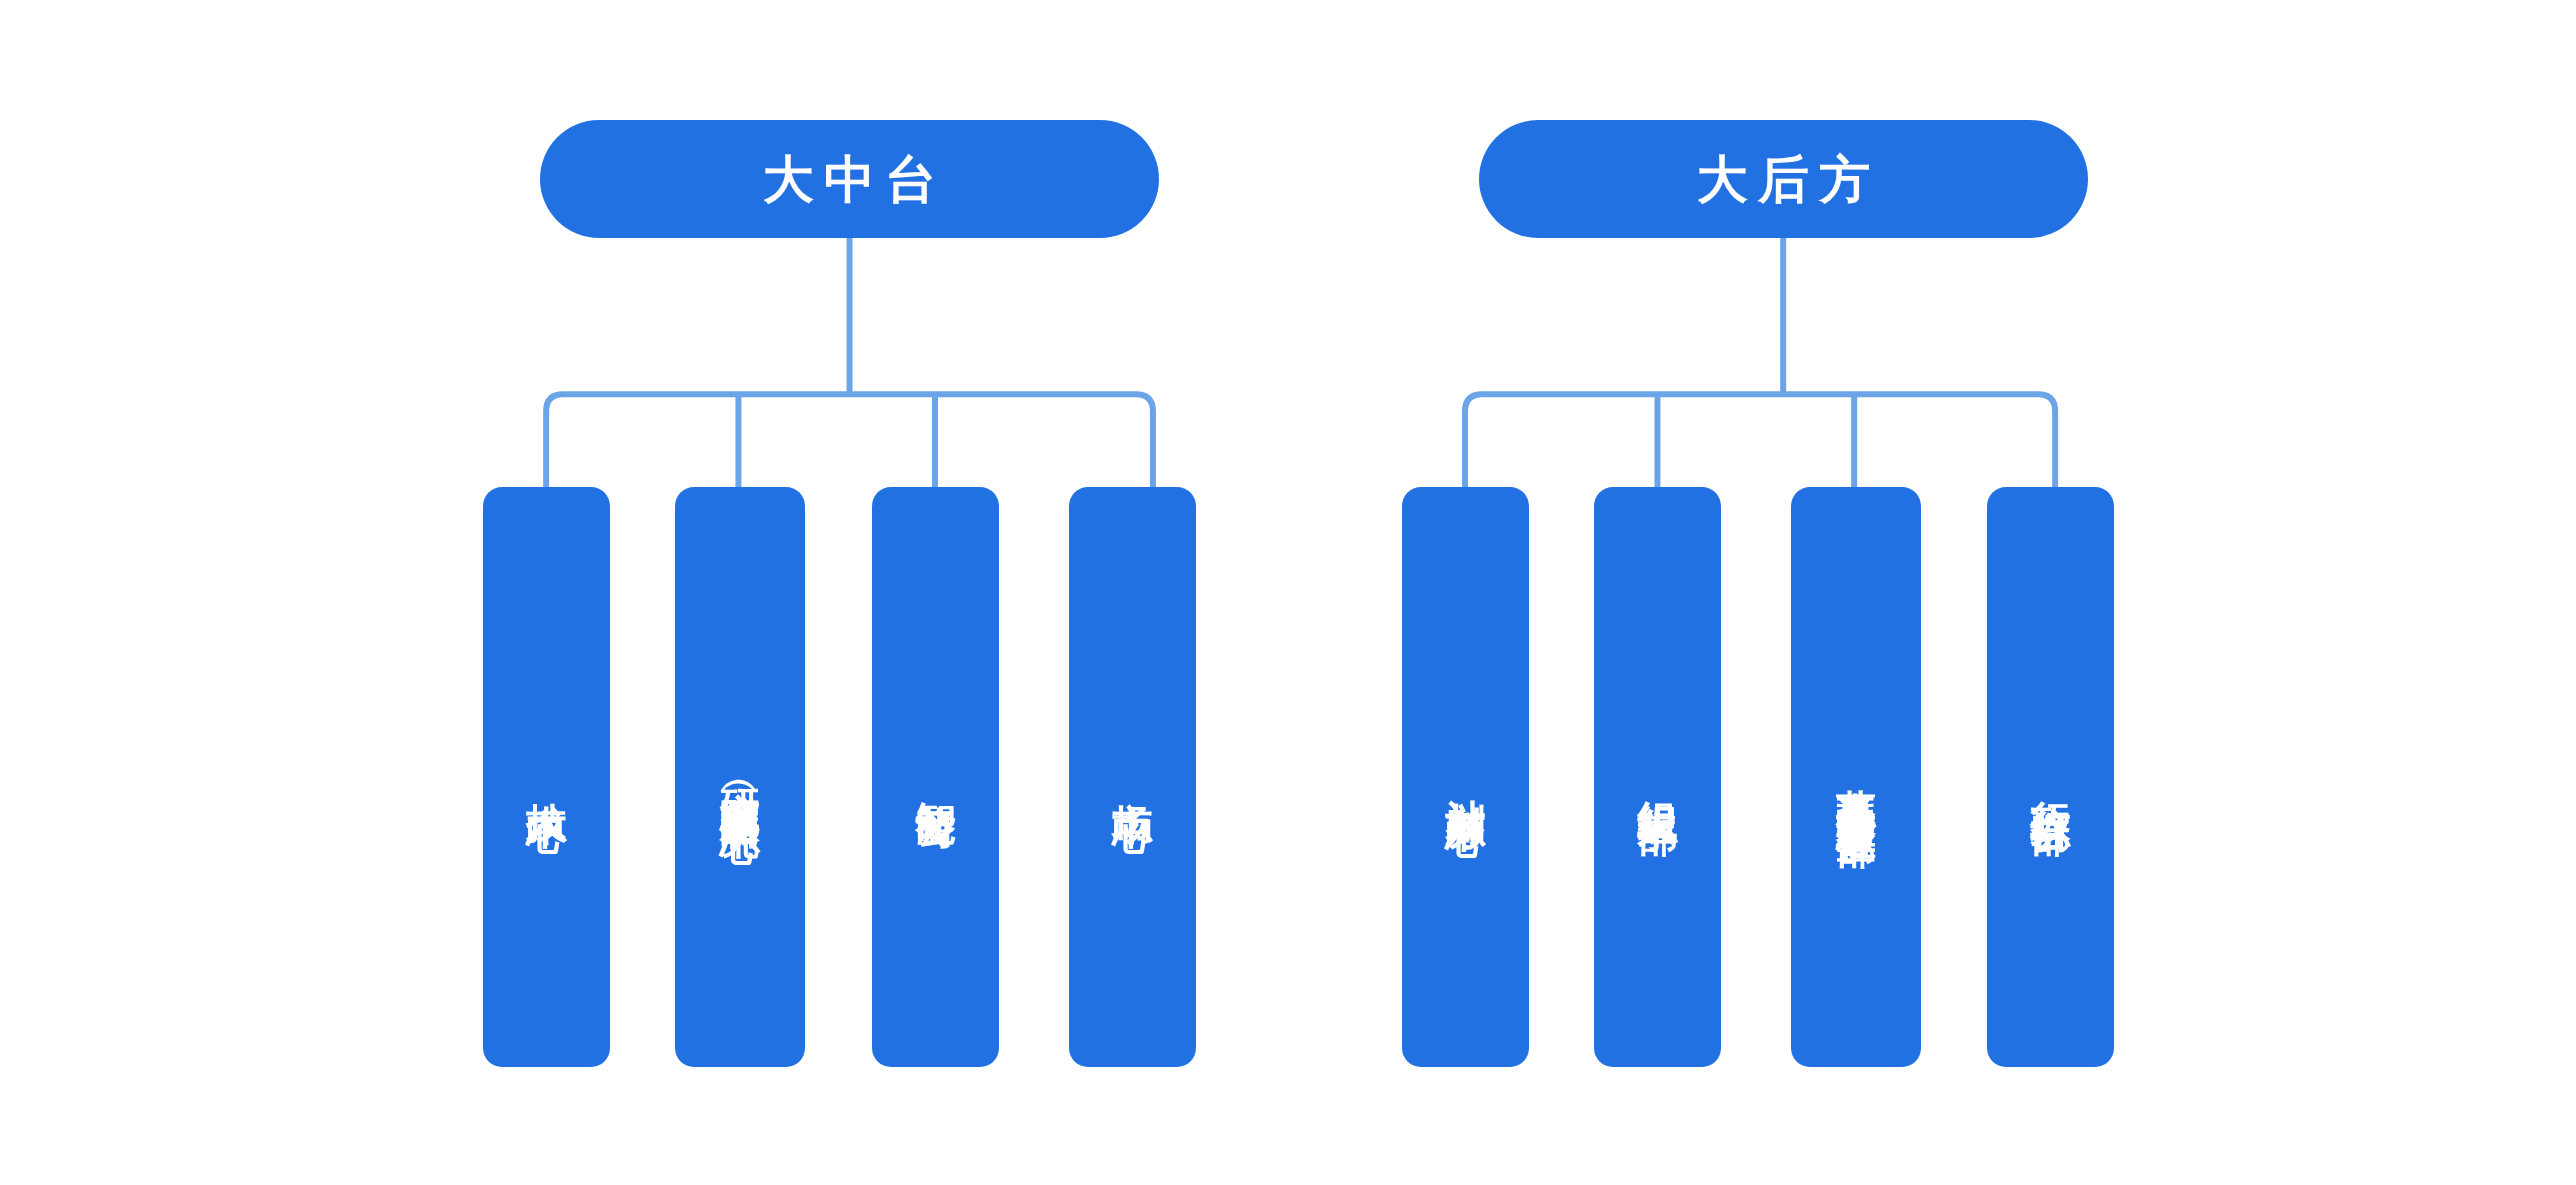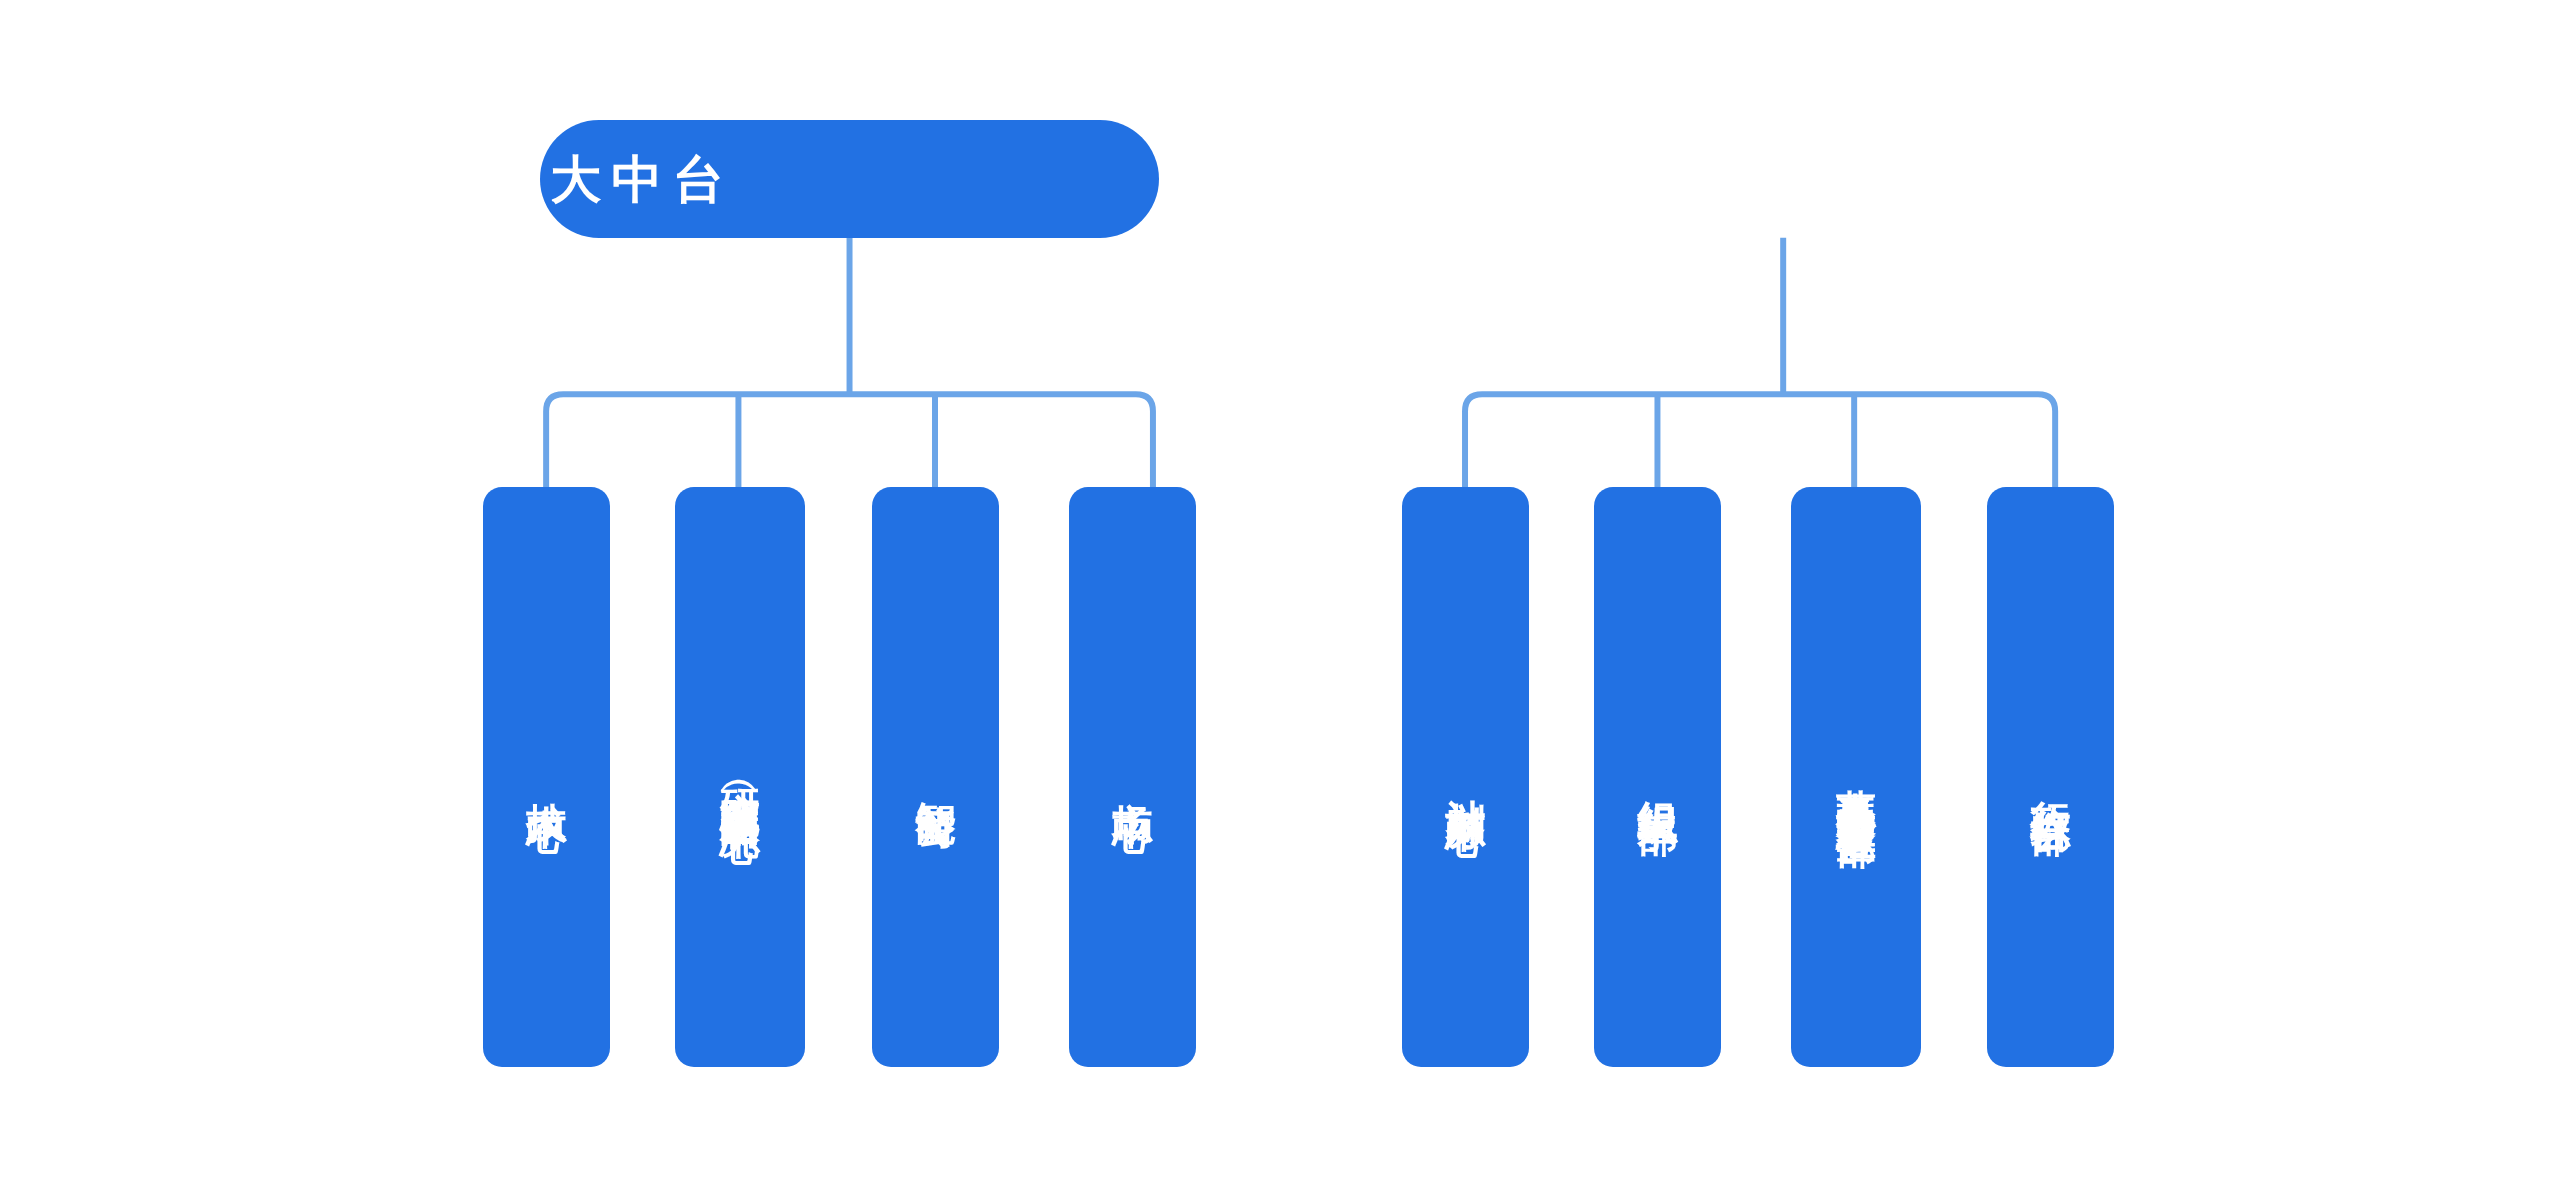--- a/index.html
+++ b/index.html
@@ -28,21 +28,21 @@
   .group.g1 { left: 1282px; width: 1294px; }
 
   
   .pill {
     position: absolute;
     height: 118px;
     border-radius: 59px;
     background: #2271E3;
     display: flex;
     align-items: center;
-    justify-content: flex-start;
+    justify-content: center;
     box-sizing: border-box;
   }
   .pill-label {
     color: #ffffff;
     font-size: 51px;
     font-weight: 700;
     letter-spacing: 10.3px;
     text-indent: 10.3px;
     line-height: 1;
     white-space: nowrap;
@@ -144,20 +144,23 @@
 
   <div class="group g1">
 
     <svg class="connector-svg" viewBox="0 0 1513 1387" preserveAspectRatio="none">
       <path class="conn-path" d="M 586 278 L 586 461"></path>
       <path class="conn-path" d="M 214 570 L 214 481 Q 214 461 234 461 L 884 461 Q 904 461 904 481 L 904 570"></path>
       <path class="conn-path" d="M 439 461 L 439 570"></path>
       <path class="conn-path" d="M 669 461 L 669 570"></path>
     </svg>
 
+    <div class="pill">
+      <span class="pill-label">大后方</span>
+    </div>
 
     <div class="node n0">
       <span class="node-label">计划财务中心</span>
     </div>
     <div class="node n1">
       <span class="node-label">组织人事部</span>
     </div>
     <div class="node wide n2">
       <span class="node-label">董事会办公室暨监督检查部</span>
     </div>

